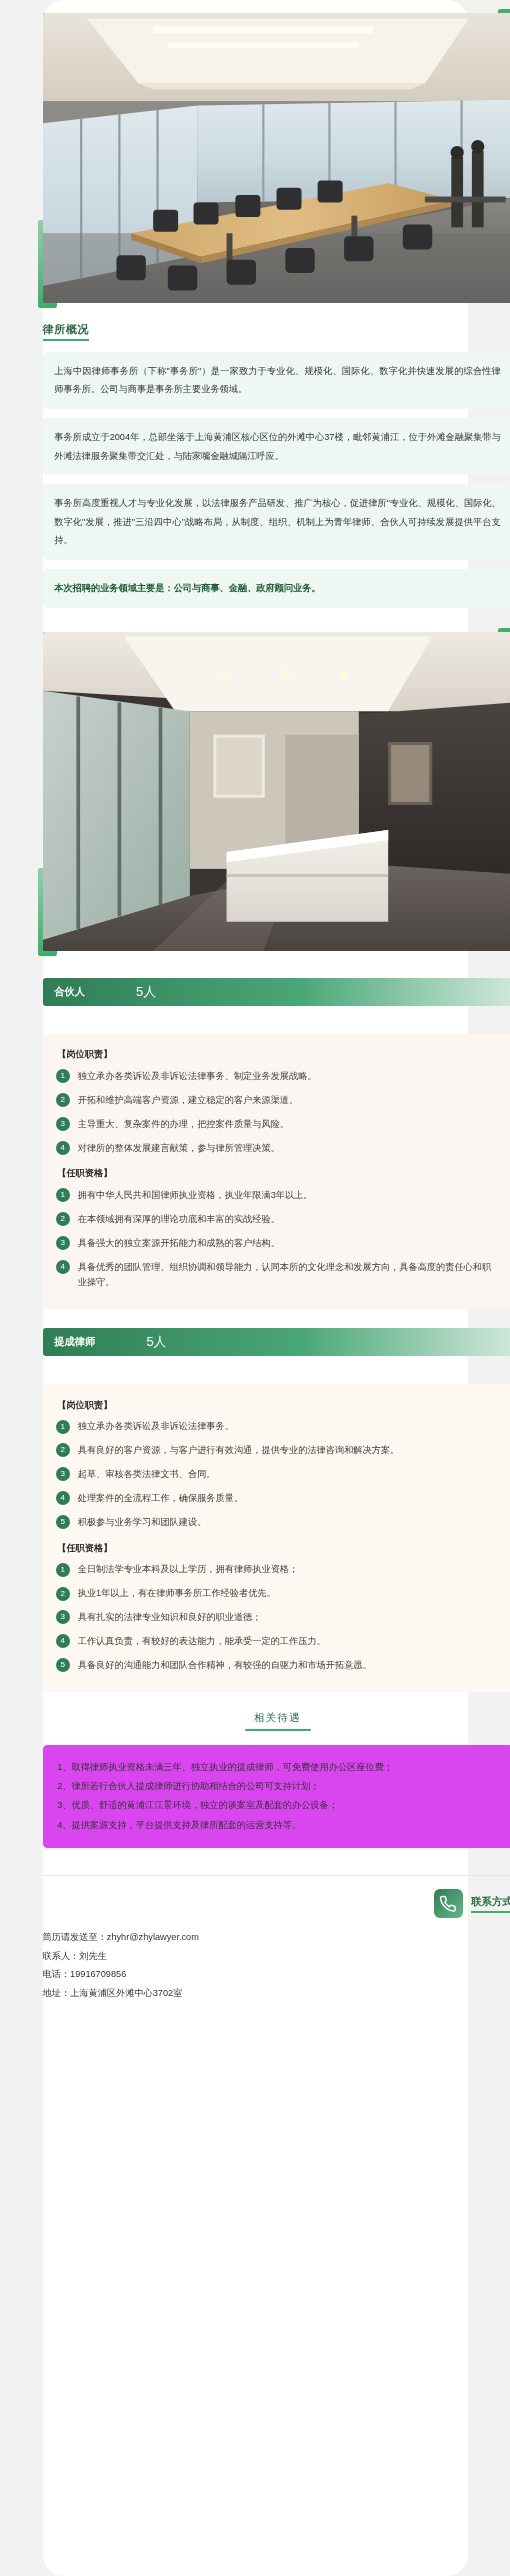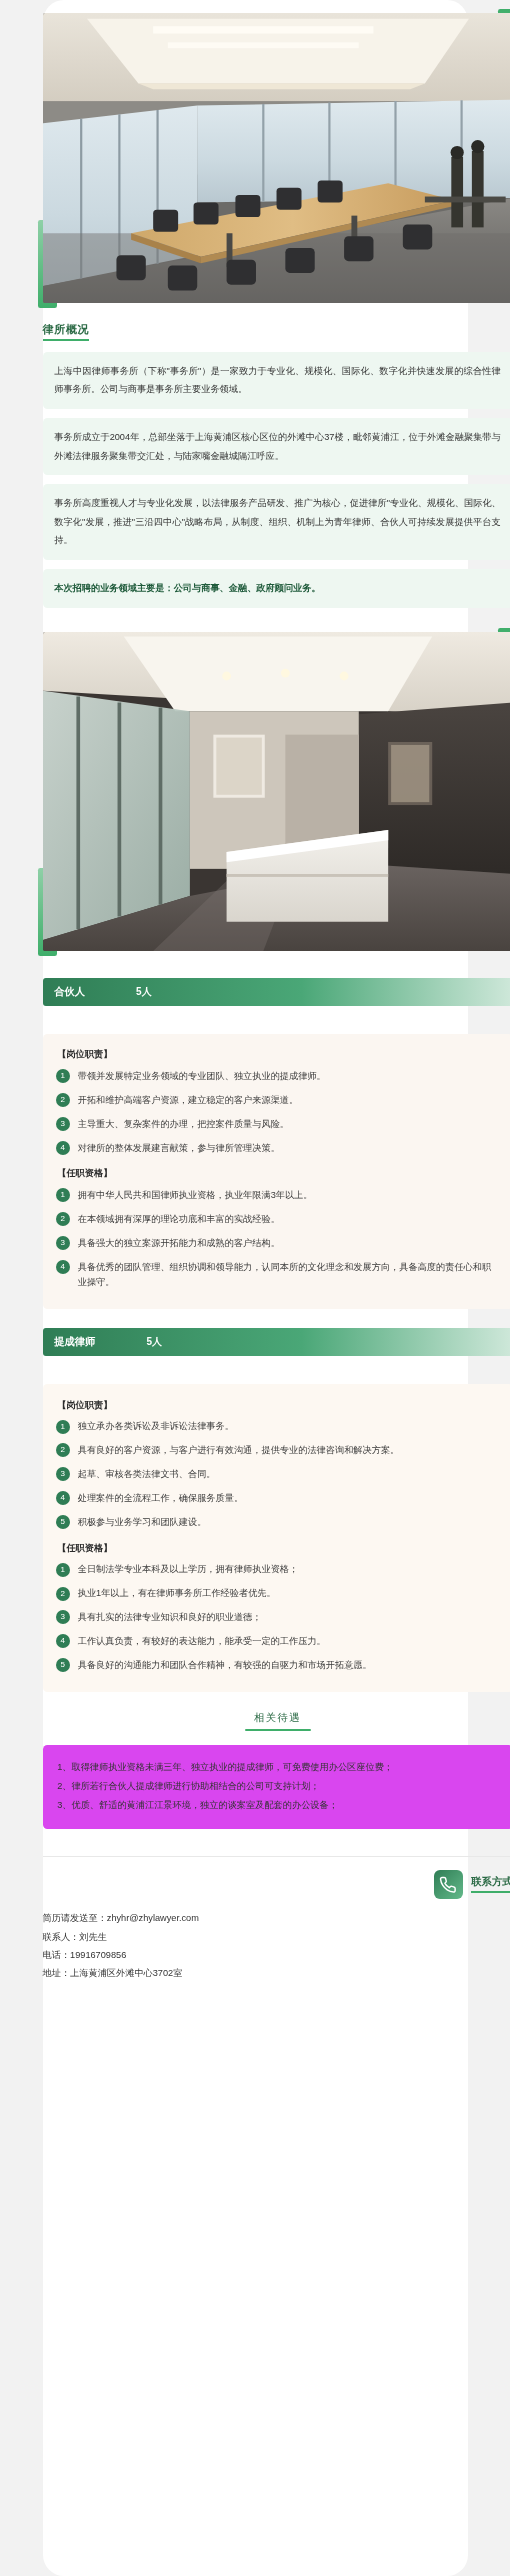--- a/index.html
+++ b/index.html
@@ -93,22 +93,22 @@
     display: flex;
     align-items: center;
     color: #ffffff;
     font-size: 10.3px;
     font-weight: bold;
     padding: 0 11.7px;
     margin-bottom: 28px;
   }
   .job-banner .count {
     margin-left: 51px;
-    font-size: 10px;
-    font-weight: bold;
+    font-size: 13px;
+    font-weight: normal;
   }
   .job-block {
     background: #fbf6f1;
     border-radius: 4.4px;
     padding: 11.7px 13.2px 7.3px 13.2px;
     margin-bottom: 19px;
   }
   .job-block.alt { background: #fdf8f2; }
 
   .sub-title {
@@ -370,21 +370,21 @@
     <div class="job-banner">
       <span>合伙人</span>
       <span class="count">5人</span>
     </div>
 
     <div class="job-block">
       <div class="sub-title">【岗位职责】</div>
       <ul class="duty-list">
         <li class="duty-item">
           <span class="num-badge">1</span>
-          <span class="duty-text">带领并发展特定业务领域的专业团队、独立执业的提成律师。</span>
+          <span class="duty-text">独立承办各类诉讼及非诉讼法律事务、制定业务发展战略。</span>
         </li>
         <li class="duty-item">
           <span class="num-badge">2</span>
           <span class="duty-text">开拓和维护高端客户资源，建立稳定的客户来源渠道。</span>
         </li>
         <li class="duty-item">
           <span class="num-badge">3</span>
           <span class="duty-text">主导重大、复杂案件的办理，把控案件质量与风险。</span>
         </li>
         <li class="duty-item">
@@ -472,20 +472,21 @@
     </div>
   </div>
 
   <div class="wrap">
     <div class="center-title">相关待遇</div>
     <div class="center-rule"></div>
     <div class="benefit-card">
       <div class="benefit-item">1、取得律师执业资格未满三年、独立执业的提成律师，可免费使用办公区座位费；</div>
       <div class="benefit-item">2、律所若行合伙人提成律师进行协助相结合的公司可支持计划；</div>
       <div class="benefit-item">3、优质、舒适的黄浦江江景环境，独立的谈案室及配套的办公设备；</div>
+      <div class="benefit-item">4、提供案源支持，平台提供支持及律所配套的运营支持等。</div>
     </div>
   </div>
 
   <div class="wrap">
       <div class="hairline"></div>
     </div>
 
   <div class="wrap">
     <div class="contact-head">
       <div class="contact-icon">

